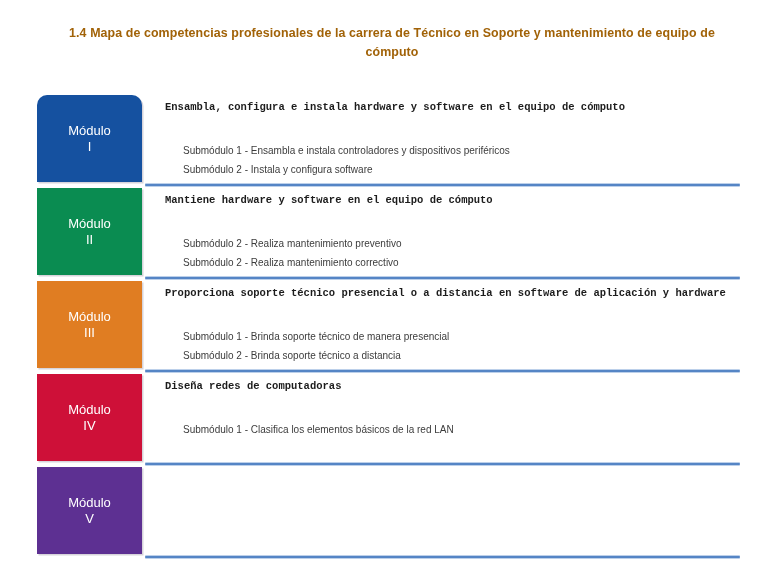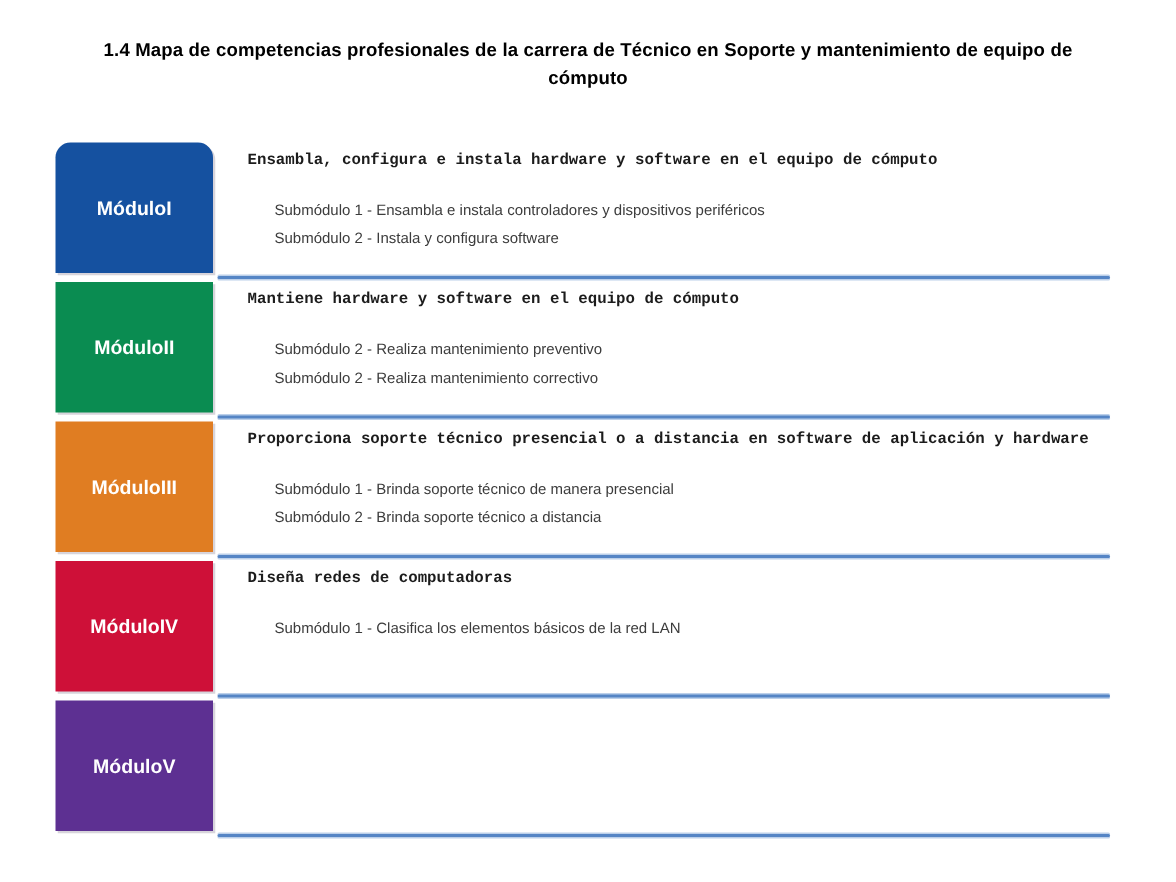--- a/index.html
+++ b/index.html
@@ -15,46 +15,46 @@
     font-size:12.4px; font-weight:bold; line-height:19px;
     letter-spacing:.1px;
   }
   .page-title span { display:block; }
   .rows {
     position:absolute; top:95px; left:37px; width:703px;
   }
   .module-row { display:flex; height:87px; }
   .module-badge {
     width:105px; flex:0 0 105px;
-    display:flex; 
+    display:flex; flex-direction:column;
     align-items:center; justify-content:center;
-    color:#ffffff; font-weight:bold; font-size:13px; line-height:16px;
+    color:#ffffff; font-weight:normal; font-size:13px; line-height:16px;
     text-align:center;
     box-shadow:1.5px 1.5px 0 rgba(110,100,125,.28);
   }
   .module-row:first-of-type .module-badge { border-radius:10px 10px 0 0; }
   .module-row:last-of-type  .module-badge { border-radius:0 0 10px 10px; }
   .module-content { flex:1; padding:6px 0 0 23px; }
   .module-heading {
     font-size:10.5px; font-weight:bold; color:#1c1c1c; line-height:13px;font-family:Liberation Mono, monospace;
   }
-  .submodules { margin-top:18px; padding-left:18px; list-style:none; }
+  .submodules { margin-top:28px; padding-left:18px; list-style:none; }
   .submodule {
     font-size:10px; color:#3c3c3c; line-height:18.5px;
   }
   .separator {
     height:2px; margin:2px 0 2px 108px;
     border-radius:1px;
     box-shadow:0 -1px 0 #bcd0ea, 0 1px 0 #bcd0ea;
   }
 </style>
 </head>
 <body>
 
-<h1 class="page-title" style="color: #000000;">
+<h1 class="page-title" style="color: #a16207;">
   <span>1.4 Mapa de competencias profesionales de la carrera de Técnico en Soporte y mantenimiento de equipo de</span>
   <span>cómputo</span>
 </h1>
 
 <div class="rows">
 
   <div class="module-row">
     <div class="module-badge" style="background-color: rgb(21, 81, 160);">
       <span>Módulo</span>
       <span>I</span>

